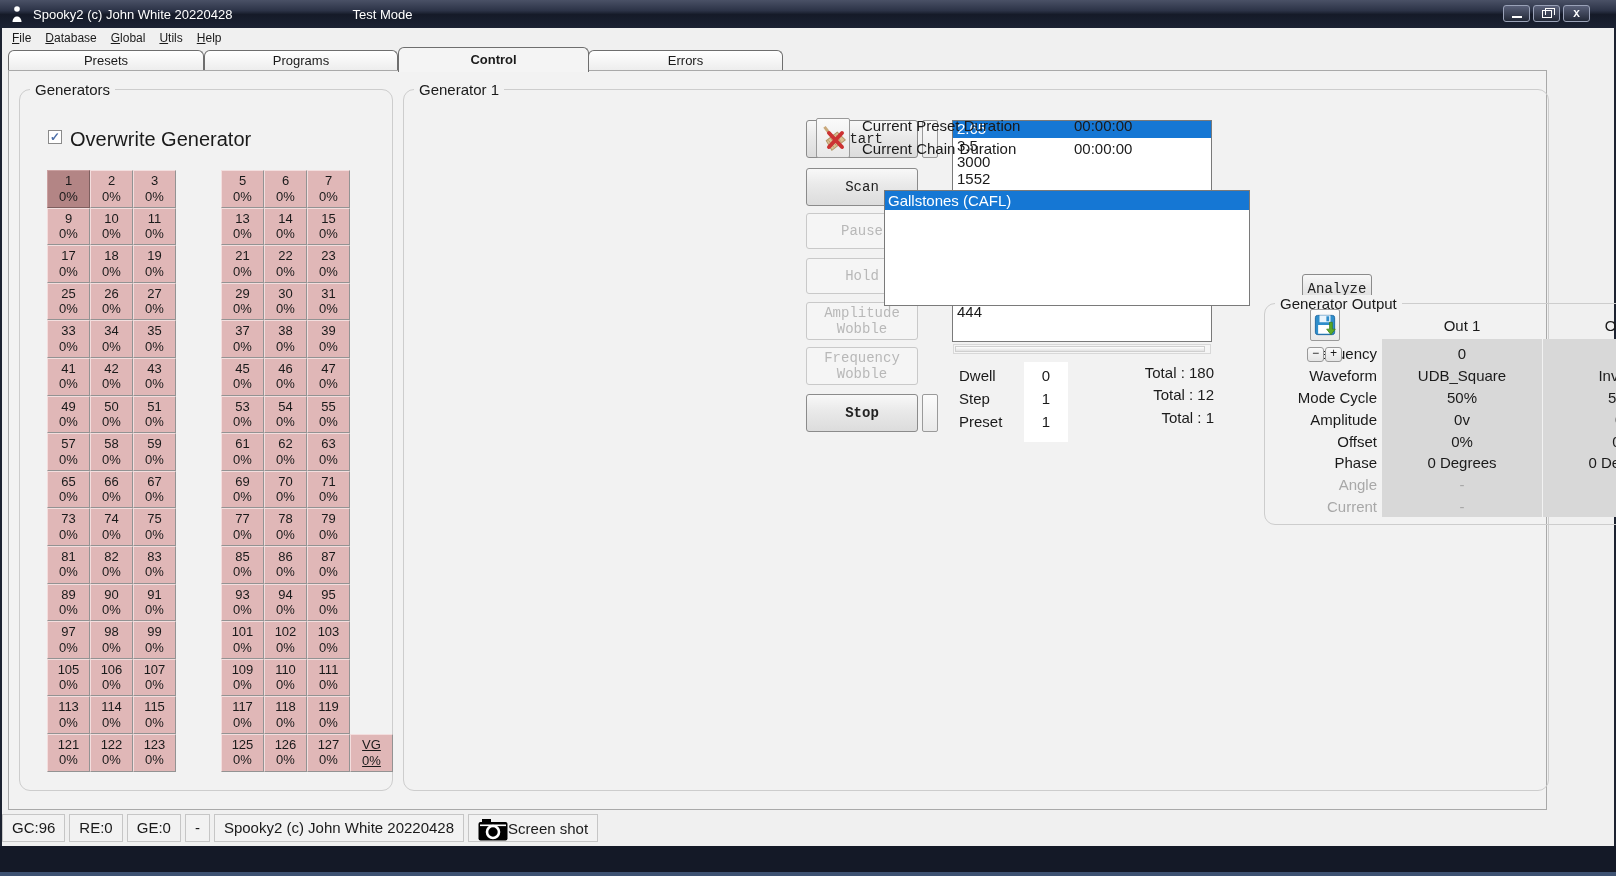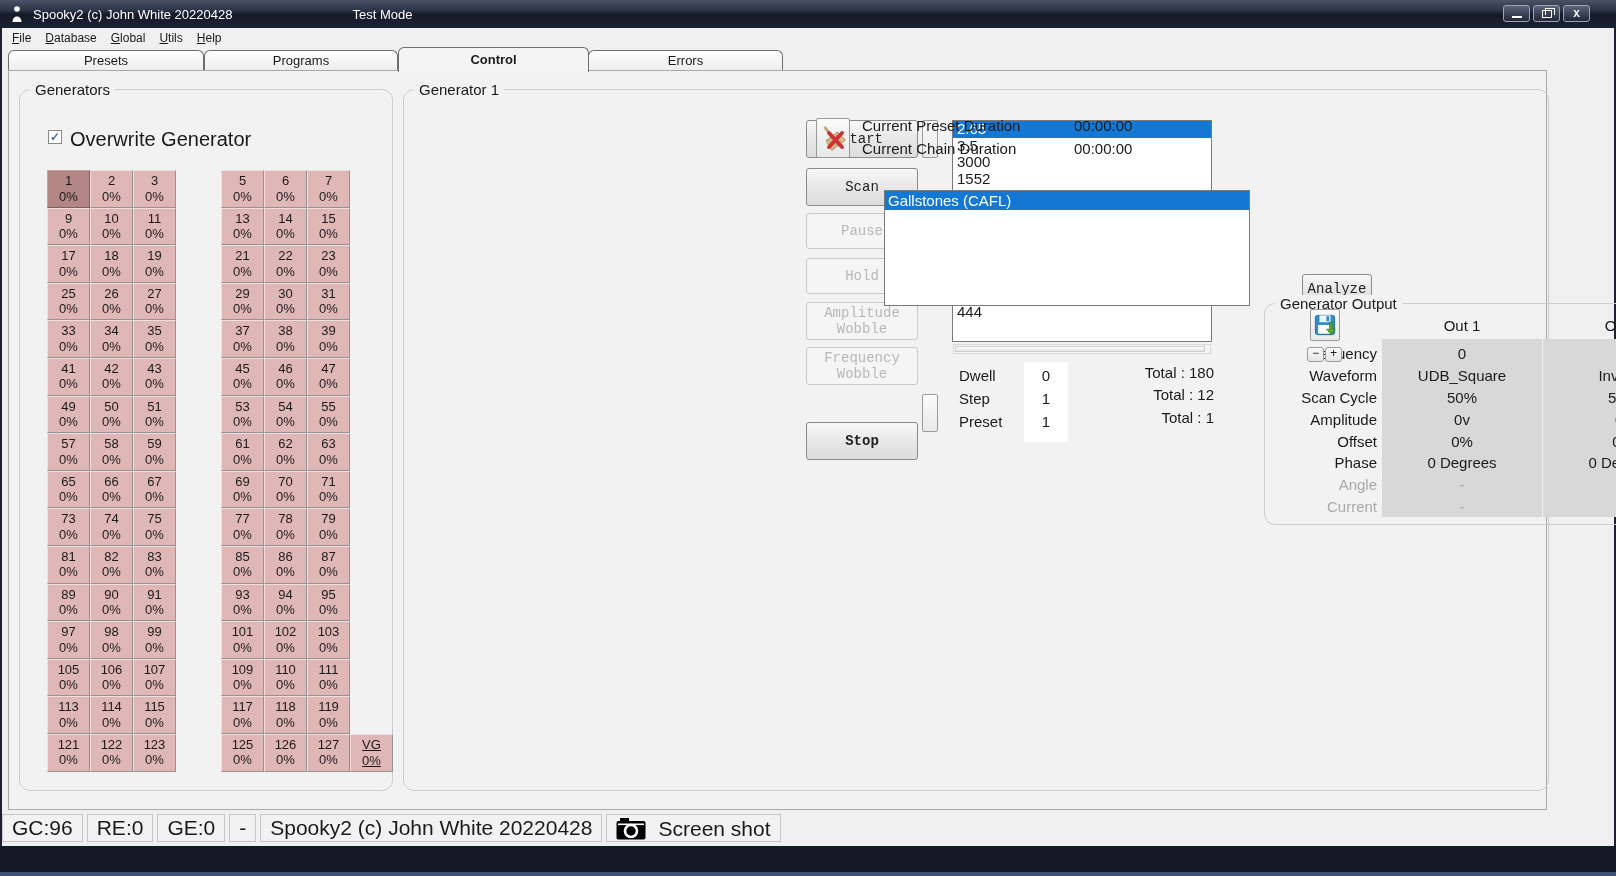--- a/index.html
+++ b/index.html
@@ -61,21 +61,21 @@
   .vg-holder{left:330px;top:644.4px;width:43px;height:51px;text-decoration:underline;}
   .gcell{background:#e0b7b7;border:1px solid;border-color:#f3dede #939393 #939393 #f3dede;
     font-size:13px;line-height:15.5px;text-align:center;padding-top:2px;box-sizing:border-box;cursor:default;}
   .gcell.active{background:#b38585;border-color:#caa0a0 #7d5f5f #7d5f5f #caa0a0;}
 
   
   .btn{background:linear-gradient(#f8f8f8,#e9e9e9 45%,#dcdcdc);border:1px solid #8b8b8b;border-radius:3px;
     font-family:"Liberation Mono",monospace;font-size:14px;color:#222;
     display:flex;align-items:center;justify-content:center;text-align:center;line-height:16px;}
   .btn.disabled{color:#b8b8b8;border-color:#c9c9c9;background:#f5f5f5;}
-  .btn.bold{font-weight:bold;margin-top:28px;}
+  .btn.bold{font-weight:bold;}
   .side-strip{background:linear-gradient(#fbfbfb,#e9e9e9);border:1px solid #9a9a9a;border-radius:2px;}
 
   
   .freqlist{left:548px;top:30px;width:260px;height:222px;background:#fff;border:1px solid #7a7a7a;overflow:hidden;}
   .freq-item{font-size:15px;line-height:16.6px;padding-left:4px;}
   .sel{background:#1577d4;color:#fff;}
   .hscroll{left:549px;top:254px;width:258px;height:10px;background:#f5f5f5;border:1px solid #d8d8d8;}
   .hscroll .thumb{position:absolute;left:1px;top:1px;bottom:1px;width:97%;
     background:linear-gradient(#fefefe,#e2e2e2);border:1px solid #cfcfcf;}
 
@@ -108,23 +108,23 @@
   .muted{color:#a8a8a8;}
 
   .save-btn{left:906px;top:219px;width:30px;height:32px;background:linear-gradient(#fbfbfb,#e9e9e9);
     border:1px solid #9a9a9a;border-radius:2px;display:flex;align-items:center;justify-content:center;}
   .mini-btn{width:17px;height:15px;font-size:12px;line-height:12px;text-align:center;
     background:linear-gradient(#fafafa,#e5e5e5);border:1px solid #9a9a9a;border-radius:3px;
     font-family:"Liberation Mono",monospace;}
 
   
   .statusbar{left:2px;top:814px;width:1610px;height:28px;display:flex;align-items:center;}
-  .sb-cell{border:1px solid #c6c6c6;height:26px;line-height:25px;font-size:21px;
+  .sb-cell{border:1px solid #c6c6c6;height:26px;line-height:25px;font-size:15px;
     padding:0 9px;margin-right:4px;background:#f2f2f2;white-space:nowrap;}
-  .sb-shot{display:flex;align-items:center;gap:12px;}
+  .sb-shot{display:flex;align-items:flex-end;gap:0;}
 
   .bottomstrip{left:0;top:846px;width:1616px;height:30px;background:#141927;border-bottom:4px solid #3e5272;}
   .edge{width:2px;background:#1c2230;top:28px;height:818px;}
 </style>
 </head>
 <body>
 
 <div id="app">
 
   <div class="abs titlebar">
@@ -648,21 +648,21 @@
               <span class="lbl">Frequency</span>
               <span class="v1">0</span>
               <span class="v2">0</span>
             </div>
             <div class="out-row">
               <span class="lbl">Waveform</span>
               <span class="v1">UDB_Square</span>
               <span class="v2">Inverse</span>
             </div>
             <div class="out-row">
-              <span class="lbl">Scan Cycle</span>
+              <span class="lbl">Mode Cycle</span>
               <span class="v1">50%</span>
               <span class="v2">50%</span>
             </div>
             <div class="out-row">
               <span class="lbl">Amplitude</span>
               <span class="v1">0v</span>
               <span class="v2">0v</span>
             </div>
             <div class="out-row">
               <span class="lbl">Offset</span>

